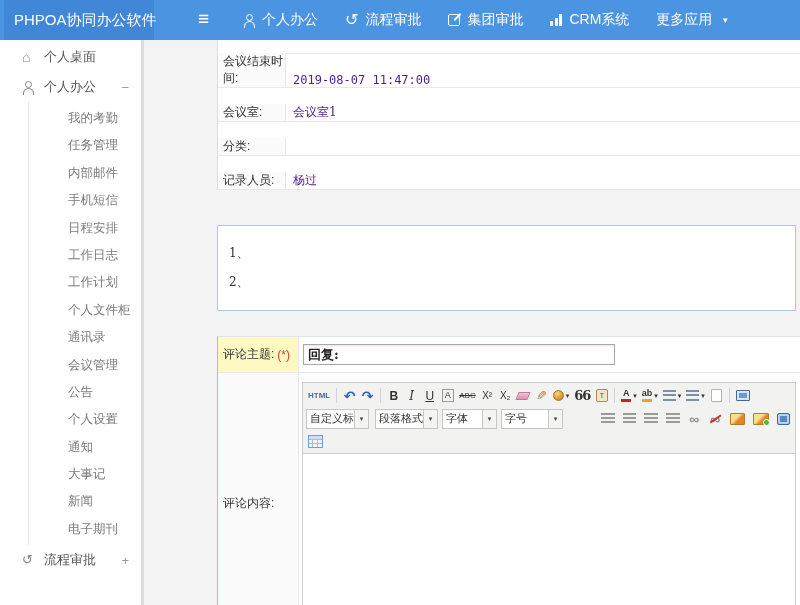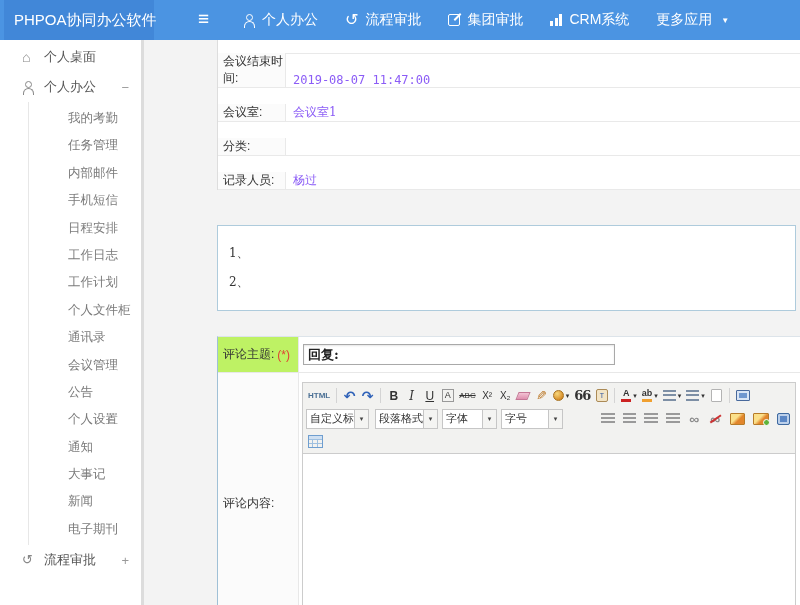--- a/index.html
+++ b/index.html
@@ -34,31 +34,31 @@
   .sb-toggle { position:absolute; right:12px; color:#999; font-size:13px; }
   .sb-group { margin-left:28px; border-left:1px solid #e7e7e7; padding:3px 0 2px 0; }
   .sb-sub { position:relative; height:27.4px; line-height:27.4px; padding-left:39px; font-size:12.5px; color:#7b7b7b; cursor:pointer; white-space:nowrap; }
   .sb-sub .sb-toggle { right:28px; }
 
   
   .t1 { position:absolute; left:217px; top:40px; width:583px; background:#fff; border-left:1px solid #ddd; font-size:12px; }
   .t1-row { display:flex; border-bottom:1px solid #e9e9e9; height:34px;align-items:flex-end; }
   .t1-row.partial { height:14px; }
   .t1-label { width:68px; background:#fbfbfb; border-right:1px solid #e9e9e9; display:flex; align-items:center; padding-left:5px; color:#333; }
-  .t1-value { flex:1; display:flex; align-items:center; padding-left:7px; color:#8b5cf6; font-family:"DejaVu Serif",serif; }
+  .t1-value { flex:1; display:flex; align-items:center; padding-left:7px; color:#4c1d95; font-family:"DejaVu Serif",serif; }
   .t1-value.mono { font-family:"DejaVu Sans Mono",monospace; }
 
   
   .content-box { position:absolute; left:217px; top:225px; width:579px; height:86px; background:#fff; border:1px solid #aecbdc; padding:13px 0 0 11px; font-size:12px; color:#333; font-family:"DejaVu Serif",serif; }
   .content-box div { line-height:29px; }
 
   
   .c-table { position:absolute; left:217px; top:336px; width:583px; height:269px; background:#fff; border-left:1px solid #9fc0d6; border-top:1px solid #dde4ea; font-size:12px; }
   .c-row1 { display:flex; height:36px; border-bottom:1px solid #e8e8e8; }
-  .c-label { width:81px; border-right:1px solid #e8e8e8; background:#bef264; display:flex; align-items:center; padding-left:5px; color:#333; gap:3px; }
+  .c-label { width:81px; border-right:1px solid #e8e8e8; background:#fef9c3; display:flex; align-items:center; padding-left:5px; color:#333; gap:3px; }
   .req { color:#e04433; }
   .c-value { flex:1; padding:7px 0 0 4px; }
   .subj-input { width:312px; height:21px; border:1px solid #a9a9a9; box-shadow:inset 0 1px 2px rgba(0,0,0,.1); font-family:"DejaVu Serif",serif; font-weight:bold; font-size:13px; padding-left:4px; color:#222; }
   .c-row2 { display:flex; height:232px; }
   .c-label2 { width:81px; border-right:1px solid #e8e8e8; background:#fbfbfb; position:relative; }
   .c-label2 span { position:absolute; left:5px; top:122px; color:#333; }
   .c-editor-cell { flex:1; padding:9px 0 0 3px; }
 
   
   .editor { width:494px; height:255px; border:1px solid #ccc; background:#fff; }

